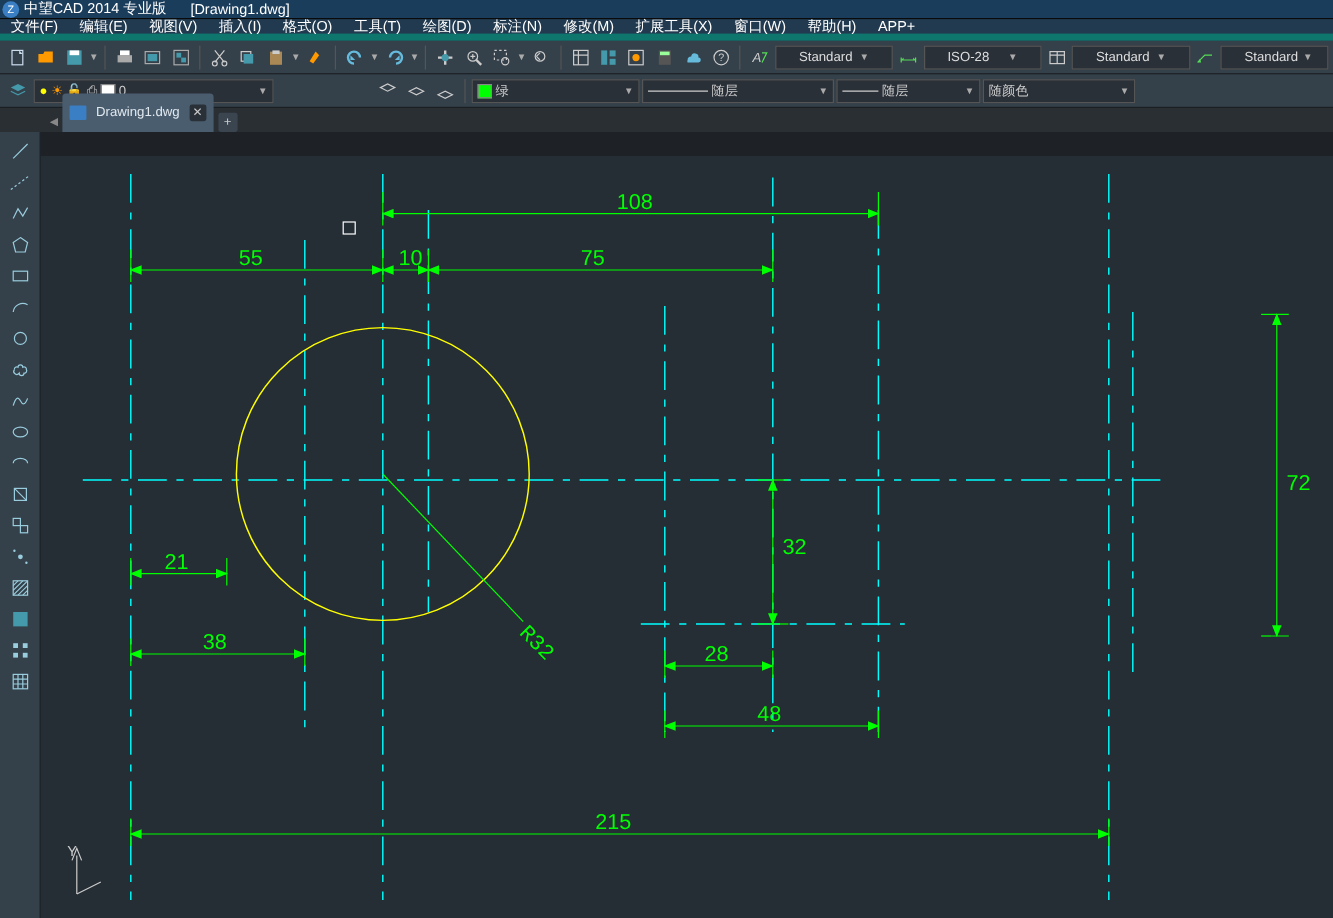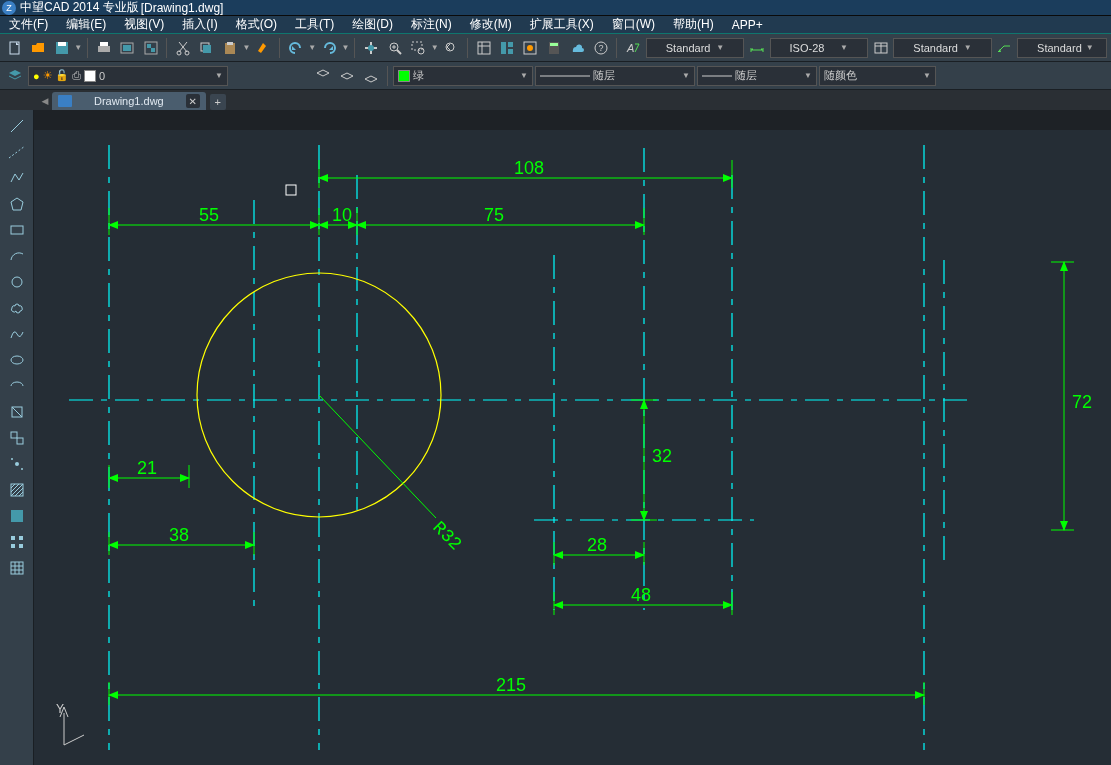--- a/index.html
+++ b/index.html
@@ -1,50 +1,50 @@
 <!DOCTYPE html>
 <html><head>
 <meta charset="utf-8">
 <style>
   *{box-sizing:border-box;margin:0;padding:0;font-family:"Microsoft YaHei","SimSun",sans-serif;}
   body{width:1111px;height:765px;background:#1e2226;overflow:hidden;position:relative;color:#ccc;}
   .title-bar{height:16px;background:#1b3d5c;color:#fff;font-size:12px;display:flex;align-items:center;padding-left:2px;border-bottom:1px solid #0a0a0a;}
   .title-bar .logo{width:14px;height:14px;background:#3a7fc4;border-radius:50%;margin-right:4px;display:flex;align-items:center;justify-content:center;font-size:9px;color:#fff;}
-  .menu-bar{height:18px;background:#213a50;display:flex;align-items:center;font-size:12px;color:#fff;border-bottom:1px solid #0f766e;}
+  .menu-bar{height:18px;background:#213a50;display:flex;align-items:center;font-size:12px;color:#fff;border-bottom:6px solid #0f766e;}
   .menu-item{padding:0 9px;cursor:pointer;}
   .toolbar-row{height:28px;background:#34404a;display:flex;align-items:center;border-bottom:1px solid #1a1f24;padding:0 4px;gap:2px;}
   .tool-btn{width:22px;height:22px;display:flex;align-items:center;justify-content:center;cursor:pointer;border-radius:2px;}
   .tool-sep{width:1px;height:20px;background:#555;margin:0 3px;}
   .dd-arrow{width:8px;font-size:8px;color:#aaa;text-align:center;}
   .style-dropdown{height:20px;background:#2a3038;border:1px solid #555;display:flex;align-items:center;padding:0 19px;font-size:11px;color:#ddd;gap:4px;cursor:pointer;}
   .style-dropdown .dd-txt{flex:1;}
   .layer-row{height:28px;background:#34404a;display:flex;align-items:center;border-bottom:1px solid #1a1f24;padding:0 4px;gap:2px;}
   .layer-dd{height:20px;background:#2a3038;border:1px solid #555;display:flex;align-items:center;padding:0 4px;font-size:11px;cursor:pointer;gap:3px;}
   .color-sw{width:12px;height:12px;border:1px solid #888;}
   .tab-strip{height:20px;background:#2a2f34;display:flex;align-items:flex-end;padding-left:38px;}
   .tab-arrow{width:14px;height:18px;display:flex;align-items:center;justify-content:center;color:#888;font-size:9px;cursor:pointer;}
-  .doc-tab{height:18px;background:#4a5d6e;display:flex;align-items:center;padding:0 6px;font-size:11px;color:#e0e8f0;font-family:"Courier New",monospace;gap:22px;border-top-left-radius:3px;border-top-right-radius:3px;cursor:pointer;}
+  .doc-tab{height:32px;background:#4a5d6e;display:flex;align-items:center;padding:0 6px;font-size:11px;color:#e0e8f0;font-family:"Courier New",monospace;gap:8px;border-top-left-radius:3px;border-top-right-radius:3px;cursor:pointer;}
   .doc-tab .tab-icon{width:14px;height:12px;background:#3a7fc4;border-radius:1px;}
   .tab-close{width:14px;height:14px;display:flex;align-items:center;justify-content:center;background:#2a3038;border-radius:2px;color:#ccc;font-size:10px;cursor:pointer;}
   .tab-add{width:16px;height:16px;background:#3a4550;display:flex;align-items:center;justify-content:center;color:#ccc;font-size:11px;cursor:pointer;border-radius:2px;margin-left:4px;}
   .workspace{position:absolute;left:34px;top:130px;right:0;bottom:0;background:#252d35;}
   .left-toolbar{position:absolute;left:0;top:110px;width:34px;bottom:0;background:#34404a;display:flex;flex-direction:column;align-items:center;padding-top:4px;gap:2px;border-right:1px solid #1a1f24;}
   .ltool{width:26px;height:24px;display:flex;align-items:center;justify-content:center;cursor:pointer;border-radius:2px;color:#88a8d8;}
   svg{overflow:visible;}
   .icon-svg{width:16px;height:16px;}
   .dim-text{fill:#00ff00;font-family:"Courier New",monospace;font-size:18px;}
   .ucs{position:absolute;left:10px;bottom:10px;}
 </style>
 </head>
 <body>
 
 <div class="title-bar">
   <div class="logo">Z</div>
   <span>中望CAD 2014 专业版</span>
-  <span style="margin-left:2px">[Drawing1.dwg]</span>
+  <span style="margin-left:20px">[Drawing1.dwg]</span>
 </div>
 
 <div class="menu-bar">
   <div class="menu-item">文件(F)</div>
   <div class="menu-item">编辑(E)</div>
   <div class="menu-item">视图(V)</div>
   <div class="menu-item">插入(I)</div>
   <div class="menu-item">格式(O)</div>
   <div class="menu-item">工具(T)</div>
   <div class="menu-item">绘图(D)</div>
@@ -297,21 +297,21 @@
 
   <div class="layer-dd" style="width:120px">
     <svg width="30" height="8">
         <line x1="0" y1="4" x2="30" y2="4" stroke="#ccc"></line>
       </svg>
     <span>随层</span>
     <span style="flex:1"></span>
       <span class="dd-arrow">▼</span>
   </div>
 
-  <div class="layer-dd" style="width:117px">
+  <div class="layer-dd" style="width:127px">
     <span>随颜色</span>
     <span style="flex:1"></span>
       <span class="dd-arrow">▼</span>
   </div>
 </div>
 
 <div class="tab-strip">
   <div class="tab-arrow">◀</div>
   <div class="doc-tab">
     <span class="tab-icon"></span>

